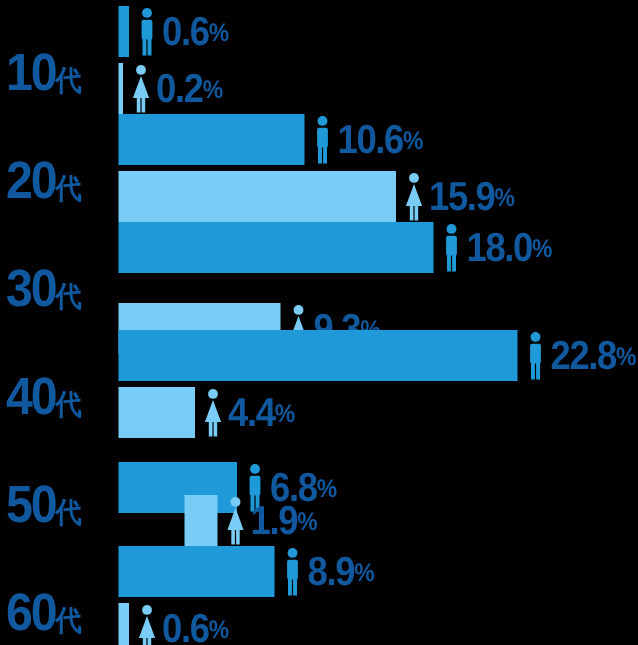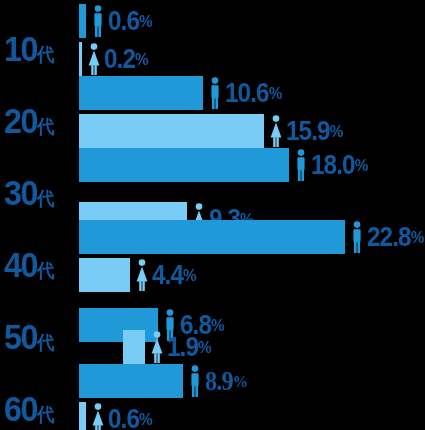--- a/index.html
+++ b/index.html
@@ -229,21 +229,21 @@
           </svg>
         </div>
         <div class="pct" style="left: 123px;">
           <span>1.9</span>
           <span class="sym">%</span>
         </div>
       </div>
     </div>
     <div class="group" style="top: 364px; height: 72px;">
       <div class="age-label" style="top: 27px;"><span>60</span><span class="kanji">代</span></div>
-      <div class="row" style="top: 0px; font-family: Liberation Serif, serif;">
+      <div class="row" style="top: 0px;">
         <div class="bar male" style="width: 104px; background: rgb(32, 153, 216);"></div>
         <div class="icon" style="left: 187px;">
           <svg viewBox="0 0 16 34" xmlns="http://www.w3.org/2000/svg">
             <circle cx="8" cy="4.6" r="3.3" fill="#2099D8"></circle>
             <rect x="4.4" y="9.2" width="7.2" height="13.2" rx="1.4" fill="#2099D8"></rect>
             <rect x="5.0" y="21.4" width="2.6" height="11.6" fill="#2099D8"></rect>
             <rect x="8.4" y="21.4" width="2.6" height="11.6" fill="#2099D8"></rect>
           </svg>
         </div>
         <div class="pct" style="left: 205px;">

